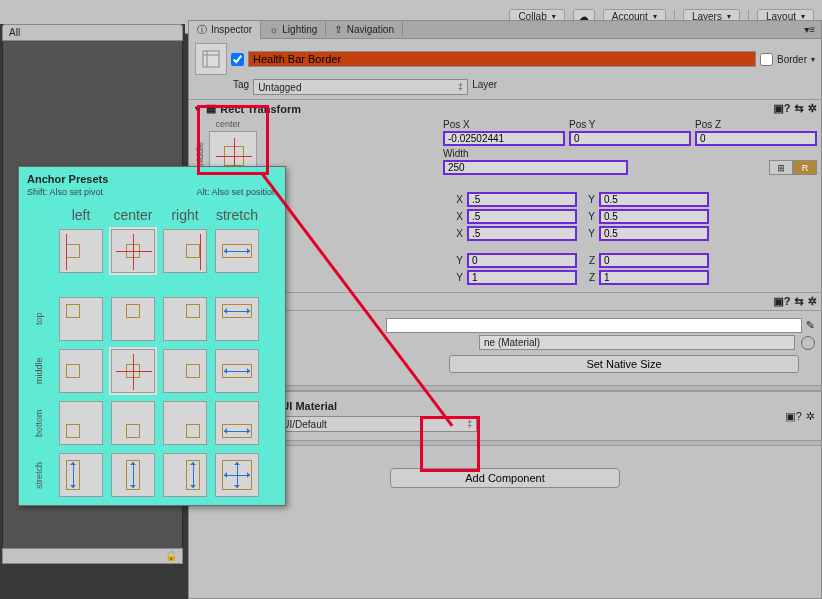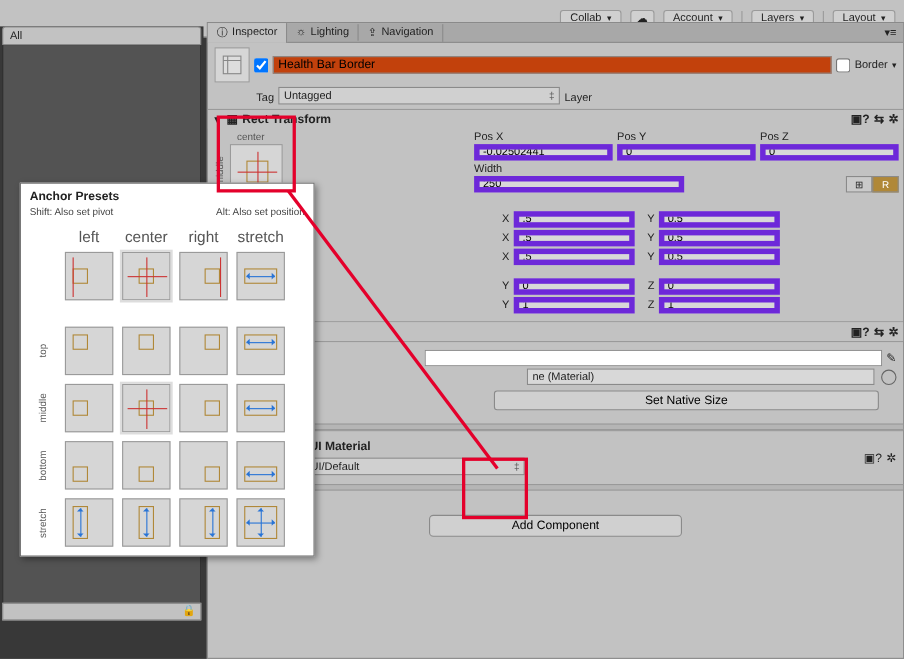--- a/index.html
+++ b/index.html
@@ -21,51 +21,51 @@
   .tab { padding: 2px 8px; border-right: 1px solid #8a8a8a; display: flex; align-items: center; gap: 4px; cursor: pointer; }
   .tab.active { background: #c2c2c2; }
   .tab-menu { margin-left: auto; padding: 0 6px; cursor: pointer; }
 
   .insp-head { display: flex; align-items: center; padding: 4px 6px; gap: 4px; }
   .cube { width: 32px; height:32px; background: #d6d6d6; border: 1px solid #9a9a9a; display:flex;align-items:center;justify-content:center; }
   .name-input { flex: 1; background: #c2410c; border: 1px solid #8a8a8a; height: 16px; font-size: 11px; padding: 0 4px; }
   .static-lbl { font-size: 10px; }
   .chk { width: 13px; height: 13px; }
 
-  .tag-row { display: flex; align-items: flex-end; padding: 0 6px 4px 44px; gap: 4px; font-size: 10px; }
+  .tag-row { display: flex; align-items: flex-start; padding: 0 6px 4px 44px; gap: 4px; font-size: 10px; }
   .dd { background: #d0d0d0; border: 1px solid #8a8a8a; height: 16px; font-size: 10px; padding: 0 4px; display: flex; align-items: center; justify-content: space-between; cursor: pointer; }
   .dd::after { content: "‡"; font-size: 9px; color: #555; }
-  .dd.tag { width: 256px; }
+  .dd.tag { width: 215px; }
   .dd.layer { width: 270px; }
 
   .comp { border-top: 1px solid #9a9a9a; }
   .comp-head { display: flex; align-items: center; background: #c2c2c2; padding: 2px 4px; gap: 4px; font-weight: bold; font-size: 11px; }
   .fold { cursor: pointer; font-size: 9px; }
   .comp-icons { margin-left: auto; display: flex; gap: 4px; font-size: 11px; }
   .comp-icon { cursor: pointer; }
   .comp-body { padding: 4px 6px; position: relative; }
 
   .anchor-tile { width: 48px; height: 48px; background: #d6d6d6; border: 1px solid #9a9a9a; position: relative; display:inline-block; }
   .anchor-inner { position:absolute; top:14px; left:14px; width:20px; height:20px; border: 1px solid #b08838; }
   .anchor-cross-v { position:absolute; left:24px; top:6px; width:1px; height:36px; background:#c33;}
   .anchor-cross-h { position:absolute; top:24px; left:6px; height:1px; width:36px; background:#c33;}
   .anchor-lbl-top { position:absolute; top:-2px; left:0; right:0; text-align:center; font-size:9px; color:#555;}
   .anchor-lbl-left { position:absolute; left:-5px; top:0; bottom:0; writing-mode:vertical-rl; transform:rotate(180deg); text-align:center; font-size:9px; color:#555;}
 
-  .pos-grid { position:absolute; left:242px; top:2px; right:4px; }
+  .pos-grid { position:absolute; left:254px; top:2px; right:4px; }
   .pos-row { display:flex; gap:4px; }
   .pos-col { flex:1; }
   .pos-lbl { font-size:10px; color:#222; padding-bottom:1px;}
-  .num-in { width:100%; background:#d8d8d8; border:5px solid #6d28d9; height:15px; font-size:10px; padding:0 3px; }
+  .num-in { width:100%; background:#d8d8d8; border:2px solid #6d28d9; height:15px; font-size:10px; padding:0 3px; }
   .size-btns { display:flex; gap:0;}
   .sz-btn { width:24px; height:15px; background:#cacaca; border:1px solid #8a8a8a; font-size:9px; display:flex;align-items:center;justify-content:center; cursor:pointer;}
   .sz-btn.act { background:#B08838; color:#fff;}
 
   
-  .popup { position:absolute; left:18px; top:166px; width:268px; background:#ffffff; border:1px solid #6a6a6a; box-shadow:2px 2px 6px rgba(0,0,0,0.4); z-index:10; padding:4px;}
+  .popup { position:absolute; left:18px; top:166px; width:268px; background:#5eead4; border:1px solid #6a6a6a; box-shadow:2px 2px 6px rgba(0,0,0,0.4); z-index:10; padding:4px;}
   .popup-title { font-weight:bold; font-size:11px; padding:2px 4px;}
   .popup-sub { font-size:9px; color:#444; padding: 0 4px 4px 4px; display:flex; justify-content:space-between;}
   .popup-grid { display:grid; grid-template-columns: 28px repeat(4,48px); grid-template-rows: 20px 48px 12px repeat(4,48px); gap:4px; padding:2px;}
   .ph-col-lbl { font-size:14px; color:#555; text-align:center; align-self:end;}
   .ph-row-lbl { font-size:9px; color:#555; writing-mode:vertical-rl; transform:rotate(180deg); text-align:center; justify-self:center;}
   .atile { width:44px; height:44px; background:#d6d6d6; border:1px solid #9a9a9a; position:relative; cursor:pointer; margin:auto;}
   .atile .box { position:absolute; border:1px solid #b08838; }
   .atile .cross-v{position:absolute;width:1px;background:#c33;}
   .atile .cross-h{position:absolute;height:1px;background:#c33;}
   .atile .arr-h{position:absolute;height:1px;background:#2874d6;}

